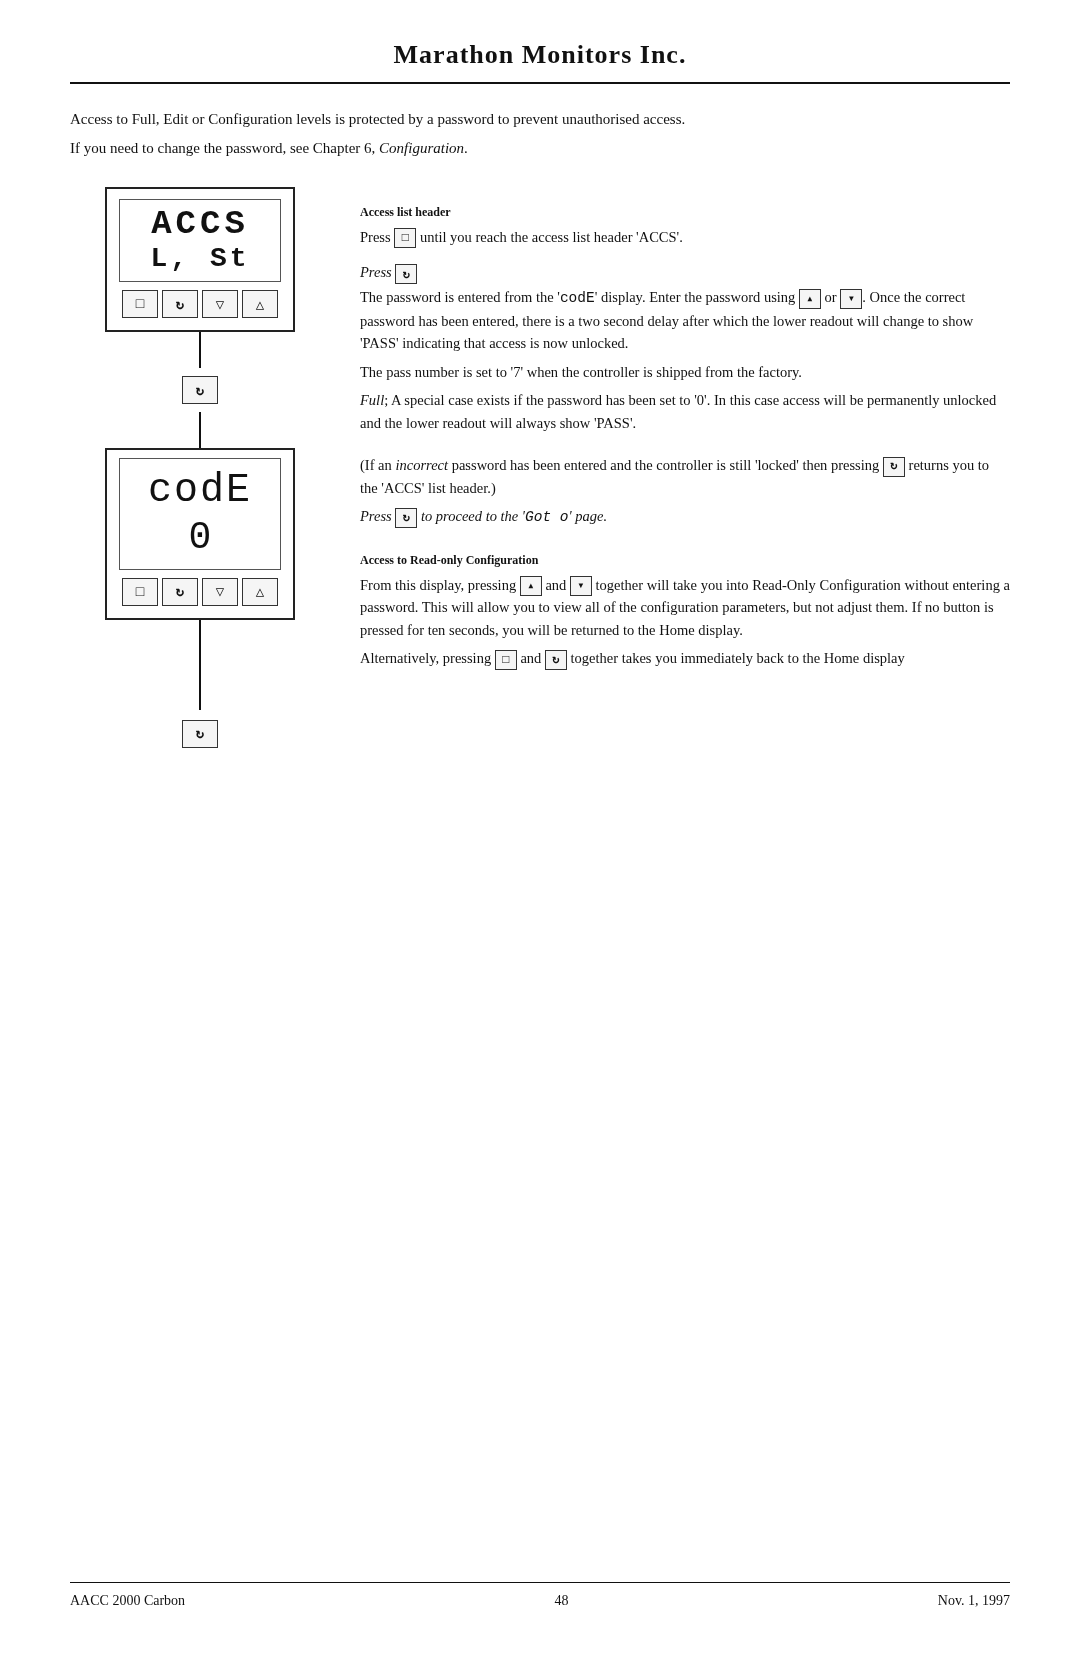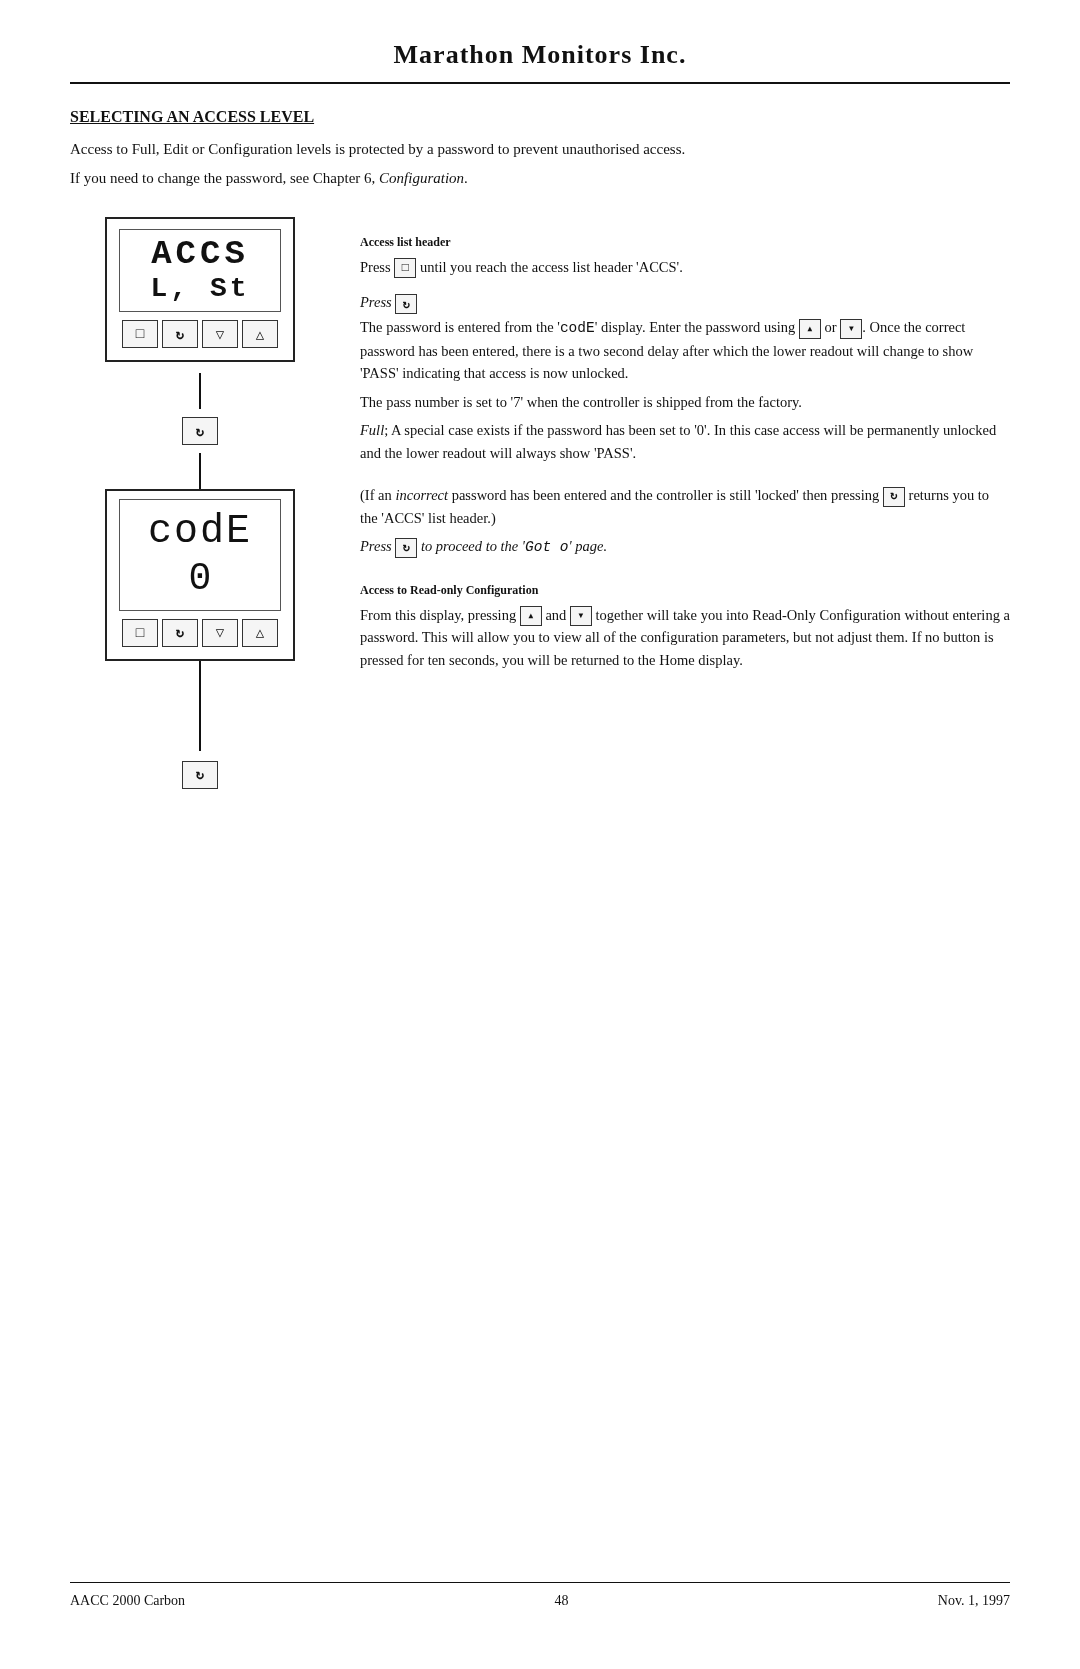--- a/index.html
+++ b/index.html
@@ -77,21 +77,21 @@
       flex-direction: column;
       gap: 0;
     }
 
     
     .device-display {
       border: 2.5px solid #222;
       background: #fff;
       width: 190px;
       padding: 10px 12px 8px 12px;
-      margin-bottom: 11px;
+      margin-bottom: 0;
     }
 
     .display-screen {
       background: #fff;
       border: 1.5px solid #555;
       text-align: center;
       padding: 6px 4px;
       margin-bottom: 8px;
       font-family: "Courier New", monospace;
       font-weight: bold;
@@ -263,21 +263,20 @@
   </style>
 </head>
 <body>
 
 <div class="page">
 
   <div class="page-header">
     <span class="page-title">Marathon Monitors Inc.</span>
   </div>
 
-  <div class="section-heading">SELECTING AN ACCESS LEVEL</div>
 
   <p class="intro-text">Access to Full, Edit or Configuration levels is protected by a password to prevent unauthorised access.</p>
   <p class="intro-text">If you need to change the password, see Chapter 6, <span class="italic-text">Configuration</span>.</p>
 
   <div class="main-content">
 
     <div class="left-col">
 
       <div class="device-display">
         <div class="display-screen">
@@ -345,20 +344,23 @@
       </p>
 
       <p class="body-text italic-text">
         Press <span class="inline-btn">↻</span> to proceed to the '<span class="monospace-text">Got o</span>' page.
       </p>
 
       <div class="sub-heading">Access to Read-only Configuration</div>
       <p class="body-text">
         From this display, pressing <span class="inline-btn">▴</span> and <span class="inline-btn">▾</span> together will take you into Read-Only Configuration without entering a password. This will allow you to view all of the configuration parameters, but not adjust them. If no button is pressed for ten seconds, you will be returned to the Home display.
       </p>
+      <p class="body-text">
+        Alternatively, pressing <span class="inline-btn">□</span> and <span class="inline-btn">↻</span> together takes you immediately back to the Home display
+      </p>
 
     </div>
   </div>
 
   <div class="page-footer">
     <span>AACC 2000 Carbon</span>
     <span>48</span>
     <span>Nov. 1, 1997</span>
   </div>
 

